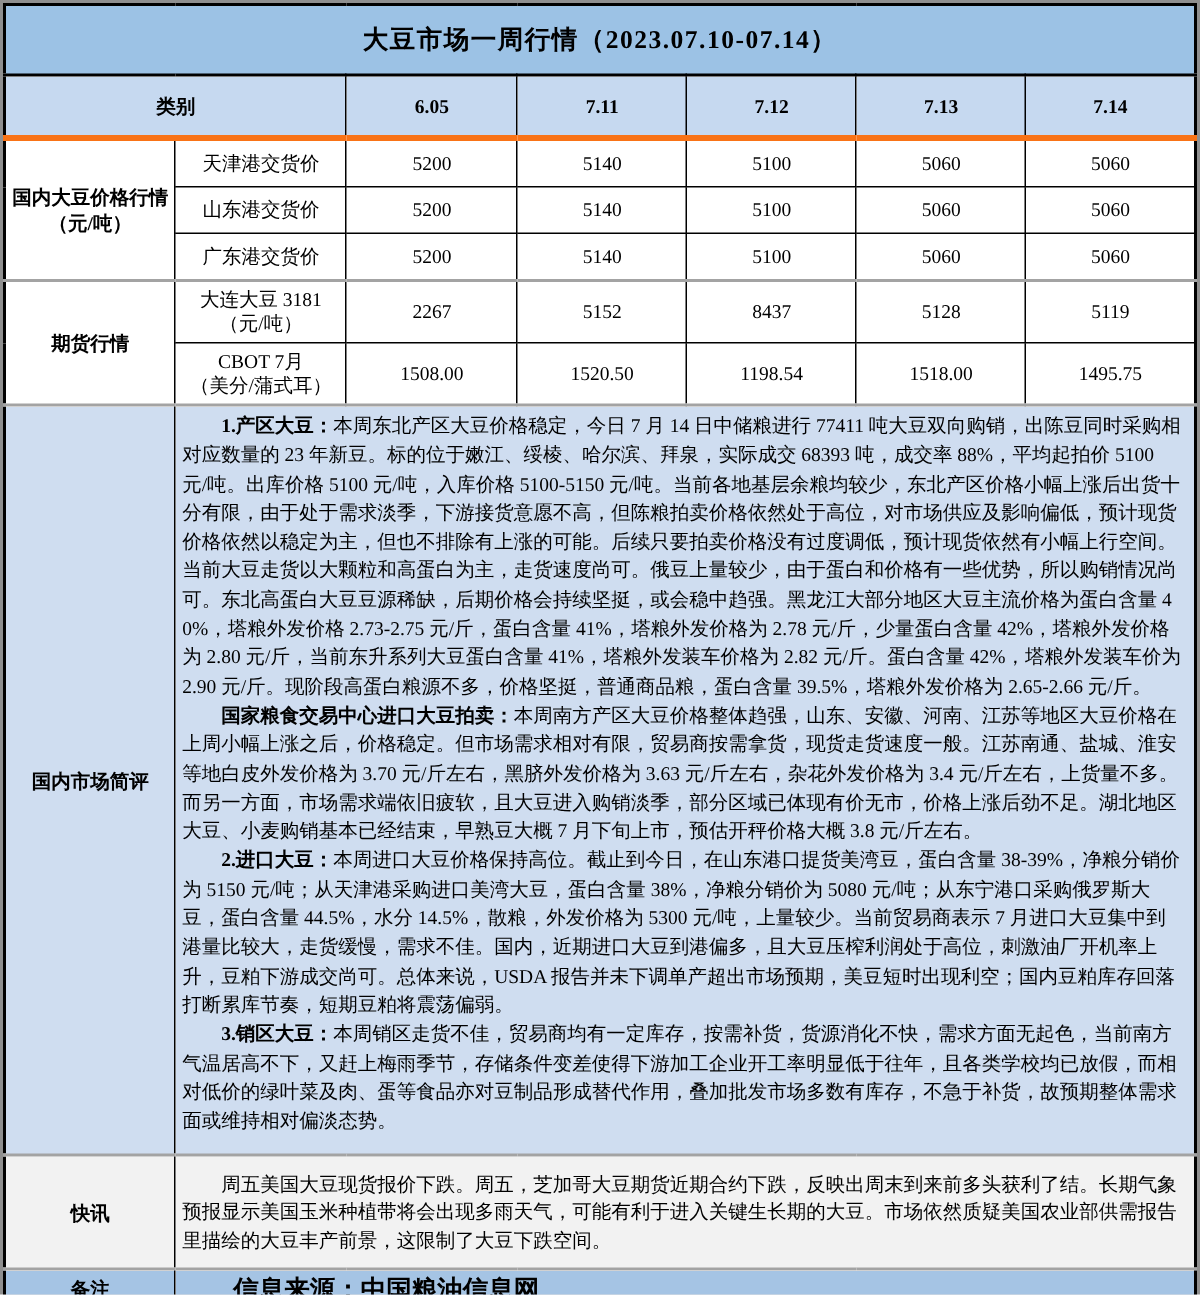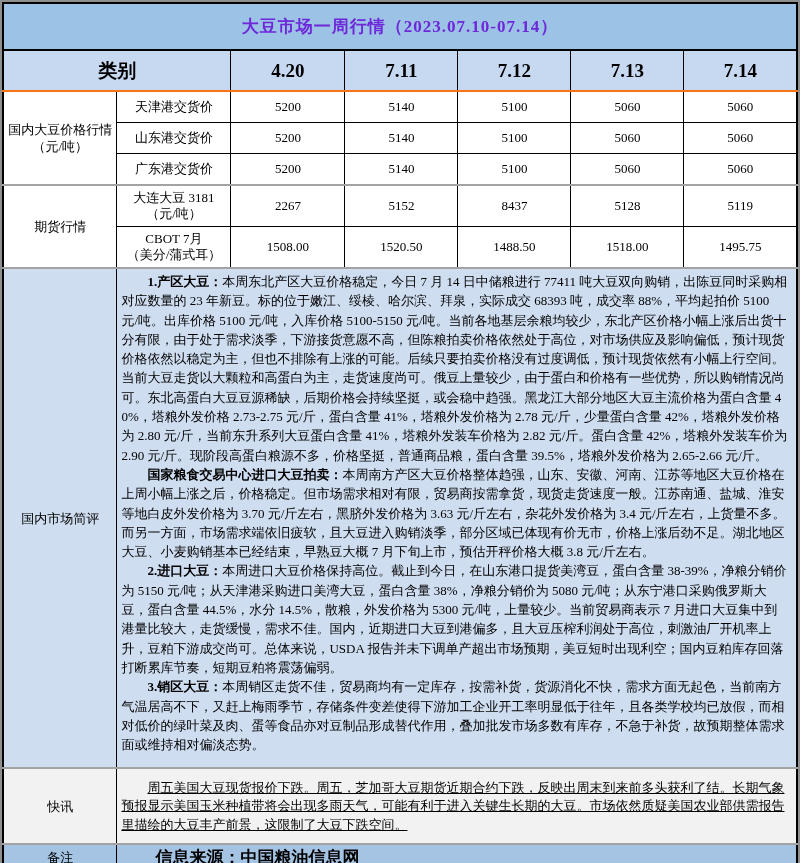--- a/index.html
+++ b/index.html
@@ -22,38 +22,38 @@
     border:1px solid #000;
     text-align:center;
     vertical-align:middle;
     font-size:13px;
     padding:1px 2px;
     overflow:hidden;
     word-break:break-all;
   }
   tr.title-row td {
     background:#9cc2e5;
-    color:#6d28d9;
+    color:#000000;
     font-weight:bold;
     font-size:17px;
     height:43px;
     border-bottom:2px solid #000;
     letter-spacing:1px;
   }
   tr.header-row td {
     background:#c6d9f0;
     font-weight:bold;
     height:37px;
-    border-bottom:2px solid #f97316;
-    font-size:19px;
+    border-bottom:4px solid #f97316;
+    font-size:13px;
   }
   tr.port-row td { height:28px; background:#fff; }
   tr.fut-row td  { height:38px; background:#fff; }
   tr.sec-top td  { border-top:2px solid #a3a3a3; }
-  .section-label { font-weight:normal; line-height:17px; }
+  .section-label { font-weight:bold; line-height:17px; }
   .two-line span { display:block; line-height:16px; }
   .commentary-label, .commentary-cell { background:#cfddf0; }
   .commentary-cell {
     text-align:left;
     vertical-align:middle;
     padding:3px 7px 13px 4px;
   }
   .commentary-cell p {
     margin:0;
     text-indent:2em;
@@ -61,21 +61,21 @@
     font-size:13px;
   }
   .commentary-cell p b { font-weight:bold; }
   .news-label, .news-cell { background:#f2f2f2; }
   tr.news-row td { height:70px; }
   .news-cell {
     text-align:left;
     vertical-align:middle;
     padding:2px 7px 2px 4px;
   }
-  .news-cell p { margin:0; text-indent:2em; line-height:18.2px; font-size:13px;text-decoration:underline; }
+  .news-cell p { margin:0; text-indent:2em; line-height:18.2px; font-size:13px; }
   tr.remark-row td { background:#a5c4e4; height:23px; }
   .remark-cell { text-align:left; padding-left:4px; }
   .remark-cell p { margin:0; text-indent:2em; font-weight:bold; font-size:17px; }
 </style>
 </head>
 <body>
 
 <table class="sheet">
   <colgroup>
     <col style="width:114px">
@@ -87,21 +87,21 @@
       <col style="width:113px">
   </colgroup>
 
   <tbody>
       <tr class="title-row">
     <td colspan="7">大豆市场一周行情（2023.07.10-07.14）</td>
   </tr>
 
   <tr class="header-row">
     <td colspan="2">类别</td>
-    <td>4.20</td>
+    <td>6.05</td>
     <td>7.11</td>
     <td>7.12</td>
     <td>7.13</td>
     <td>7.14</td>
   </tr>
 
   <tr class="port-row sec-top">
     <td rowspan="3" class="section-label">国内大豆价格行情（元/吨）</td>
     <td>天津港交货价</td>
     <td>5200</td>
@@ -139,21 +139,21 @@
     <td>5128</td>
     <td>5119</td>
   </tr>
   <tr class="fut-row">
     <td class="two-line">
       <span>CBOT 7月</span>
       <span>（美分/蒲式耳）</span>
     </td>
     <td>1508.00</td>
     <td>1520.50</td>
-    <td>1488.50</td>
+    <td>1198.54</td>
     <td>1518.00</td>
     <td>1495.75</td>
   </tr>
 
   <tr class="sec-top">
     <td class="section-label commentary-label">国内市场简评</td>
     <td colspan="6" class="commentary-cell">
       <p>
         <b>1.产区大豆：</b><span>本周东北产区大豆价格稳定，今日 7 月 14 日中储粮进行 77411 吨大豆双向购销，出陈豆同时采购相对应数量的 23 年新豆。标的位于嫩江、绥棱、哈尔滨、拜泉，实际成交 68393 吨，成交率 88%，平均起拍价 5100 元/吨。出库价格 5100 元/吨，入库价格 5100-5150 元/吨。当前各地基层余粮均较少，东北产区价格小幅上涨后出货十分有限，由于处于需求淡季，下游接货意愿不高，但陈粮拍卖价格依然处于高位，对市场供应及影响偏低，预计现货价格依然以稳定为主，但也不排除有上涨的可能。后续只要拍卖价格没有过度调低，预计现货依然有小幅上行空间。当前大豆走货以大颗粒和高蛋白为主，走货速度尚可。俄豆上量较少，由于蛋白和价格有一些优势，所以购销情况尚可。东北高蛋白大豆豆源稀缺，后期价格会持续坚挺，或会稳中趋强。黑龙江大部分地区大豆主流价格为蛋白含量 40%，塔粮外发价格 2.73-2.75 元/斤，蛋白含量 41%，塔粮外发价格为 2.78 元/斤，少量蛋白含量 42%，塔粮外发价格为 2.80 元/斤，当前东升系列大豆蛋白含量 41%，塔粮外发装车价格为 2.82 元/斤。蛋白含量 42%，塔粮外发装车价为 2.90 元/斤。现阶段高蛋白粮源不多，价格坚挺，普通商品粮，蛋白含量 39.5%，塔粮外发价格为 2.65-2.66 元/斤。</span>
       </p>

